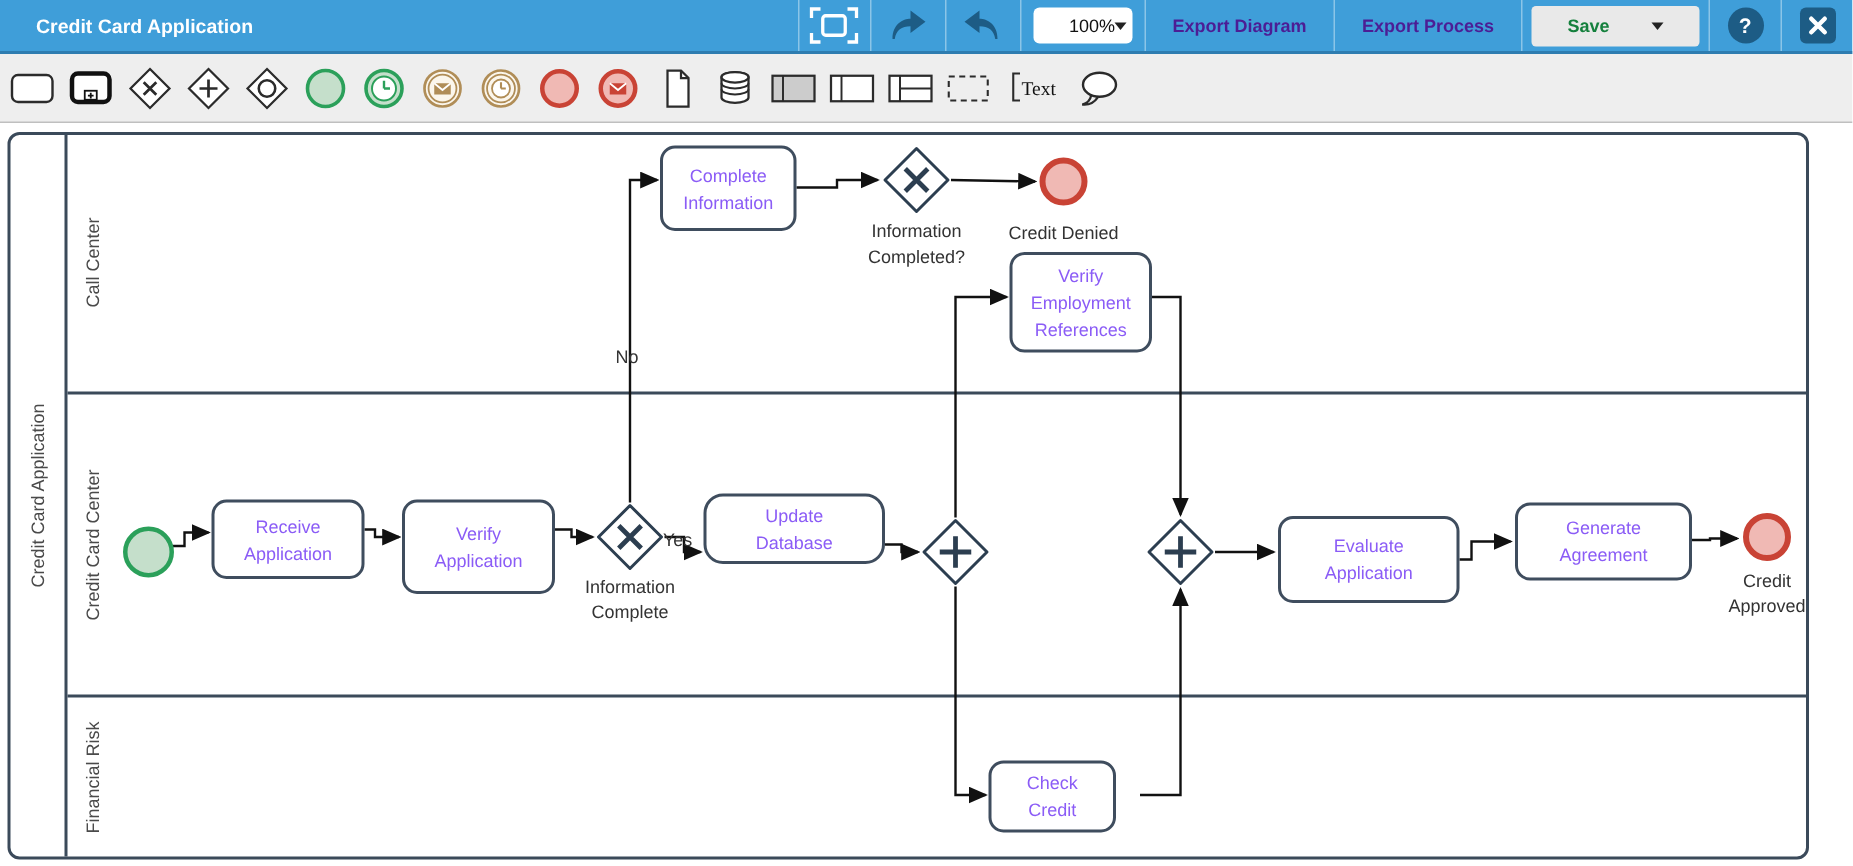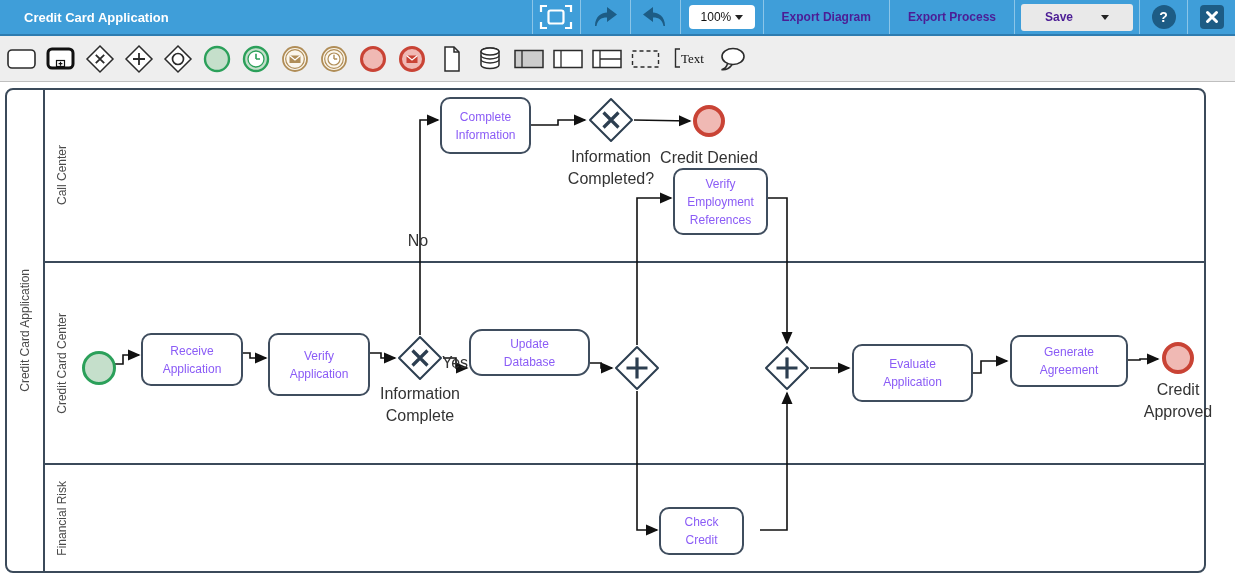--- a/index.html
+++ b/index.html
@@ -8,24 +8,24 @@
     width:1235px; height:577px; overflow:hidden; background:#fff;
     font-family:"Liberation Sans", sans-serif;
   }
   
   .header { height:36px; background:#3f9ed9; border-bottom:2px solid #2e7cb0; display:flex; align-items:stretch; }
   .title { flex:1; display:flex; align-items:center; padding-left:24px; color:#fff; font-weight:bold; font-size:13px; }
   .hseg { display:flex; align-items:center; justify-content:center; border-left:1px solid rgba(255,255,255,.4); cursor:pointer; }
   .w-fit{width:48px;} .w-arrow{width:50px;}
   .htext { padding:0 18px; color:#4c1d95; font-weight:bold; font-size:12px; }
   .zoomwrap { padding:0 8px; }
-  .zoomsel { background:#fff; border-radius:4px; width:66px; height:24px; display:flex; align-items:center; justify-content:space-between; padding:0 12px; font-size:12px; color:#111; cursor:pointer; }
+  .zoomsel { background:#fff; border-radius:4px; width:66px; height:24px; display:flex; align-items:center; justify-content:space-between; padding:0 24px; font-size:12px; color:#111; cursor:pointer; }
   .caret { width:0; height:0; border-left:4px solid transparent; border-right:4px solid transparent; border-top:5px solid #222; }
   .savewrap { padding:0 6px; }
-  .savebtn { background:#e9e9e9; border-radius:3px; width:112px; height:27px; display:flex; align-items:center; justify-content:center; gap:28px; font-size:12px; font-weight:bold; color:#4c1d95; cursor:pointer; }
+  .savebtn { background:#e9e9e9; border-radius:3px; width:112px; height:27px; display:flex; align-items:center; justify-content:center; gap:28px; font-size:12px; font-weight:bold; color:#15803d; cursor:pointer; }
   .helpcirc { width:24px; height:24px; border-radius:50%; background:#1d5c85; color:#fff; font-weight:bold; display:flex; align-items:center; justify-content:center; font-size:14px; }
   .closesq { width:24px; height:24px; border-radius:4px; background:#1d5c85; display:flex; align-items:center; justify-content:center; }
   
   .toolbar { height:46px; background:#eeeeee; border-bottom:1px solid #bfbfbf; display:flex; align-items:center; padding-left:6px; gap:7px; }
   .tool { background:none; border:none; padding:0; width:32px; height:32px; display:flex; align-items:center; justify-content:center; cursor:pointer;text-align:right; }
   
   .canvas { position:relative; height:495px; background:#fff; }
   .pool { position:absolute; left:5px; top:6px; width:1201px; height:485px; border:2px solid #3b4a5a; border-radius:8px; display:flex; background:#fff; }
   .pool-header { width:38px; border-right:2px solid #3b4a5a; display:flex; align-items:center; justify-content:center; }
   .vtext { writing-mode:vertical-rl; transform:rotate(180deg); font-size:12px; color:#4a4a4a; white-space:nowrap; }
@@ -34,21 +34,21 @@
   .lane-0 { height:173px; border-bottom:2px solid #3b4a5a; }
   .lane-1 { height:202px; border-bottom:2px solid #3b4a5a; }
   .lane-2 { flex:1; }
   .lane-label { width:34px; display:flex; align-items:center; justify-content:center; }
   .flows { position:absolute; left:0; top:0; pointer-events:none; }
   .task { position:absolute; background:#fff; border:2px solid #3f4d5e; border-radius:10px; display:flex; align-items:center; justify-content:center; text-align:center; font-size:12px; color:#8b5cf6; line-height:1.5; }
   .gateway { position:absolute; width:46px; height:46px; }
   .event { position:absolute; border-radius:50%; }
   .ev-start { width:34px; height:34px; border:3px solid #2ba05a; background:#c5dfcb; }
   .ev-end { width:32px; height:32px; border:4px solid #c94335; background:#f0b9b4; }
-  .dlabel { position:absolute; text-align:center; font-size:16px; color:#333; line-height:1.4; }
+  .dlabel { position:absolute; text-align:center; font-size:12px; color:#333; line-height:1.4; }
 </style>
 </head>
 <body>
 
 <div class="header">
   <div class="title">Credit Card Application</div>
 
   <div class="hseg w-fit">
     <svg width="36" height="28" viewBox="0 0 36 28">
       <path d="M3 9 V3 H9 M27 3 H33 V9 M33 19 V25 H27 M9 25 H3 V19" stroke="#fff" stroke-width="2.2" fill="none"></path>

